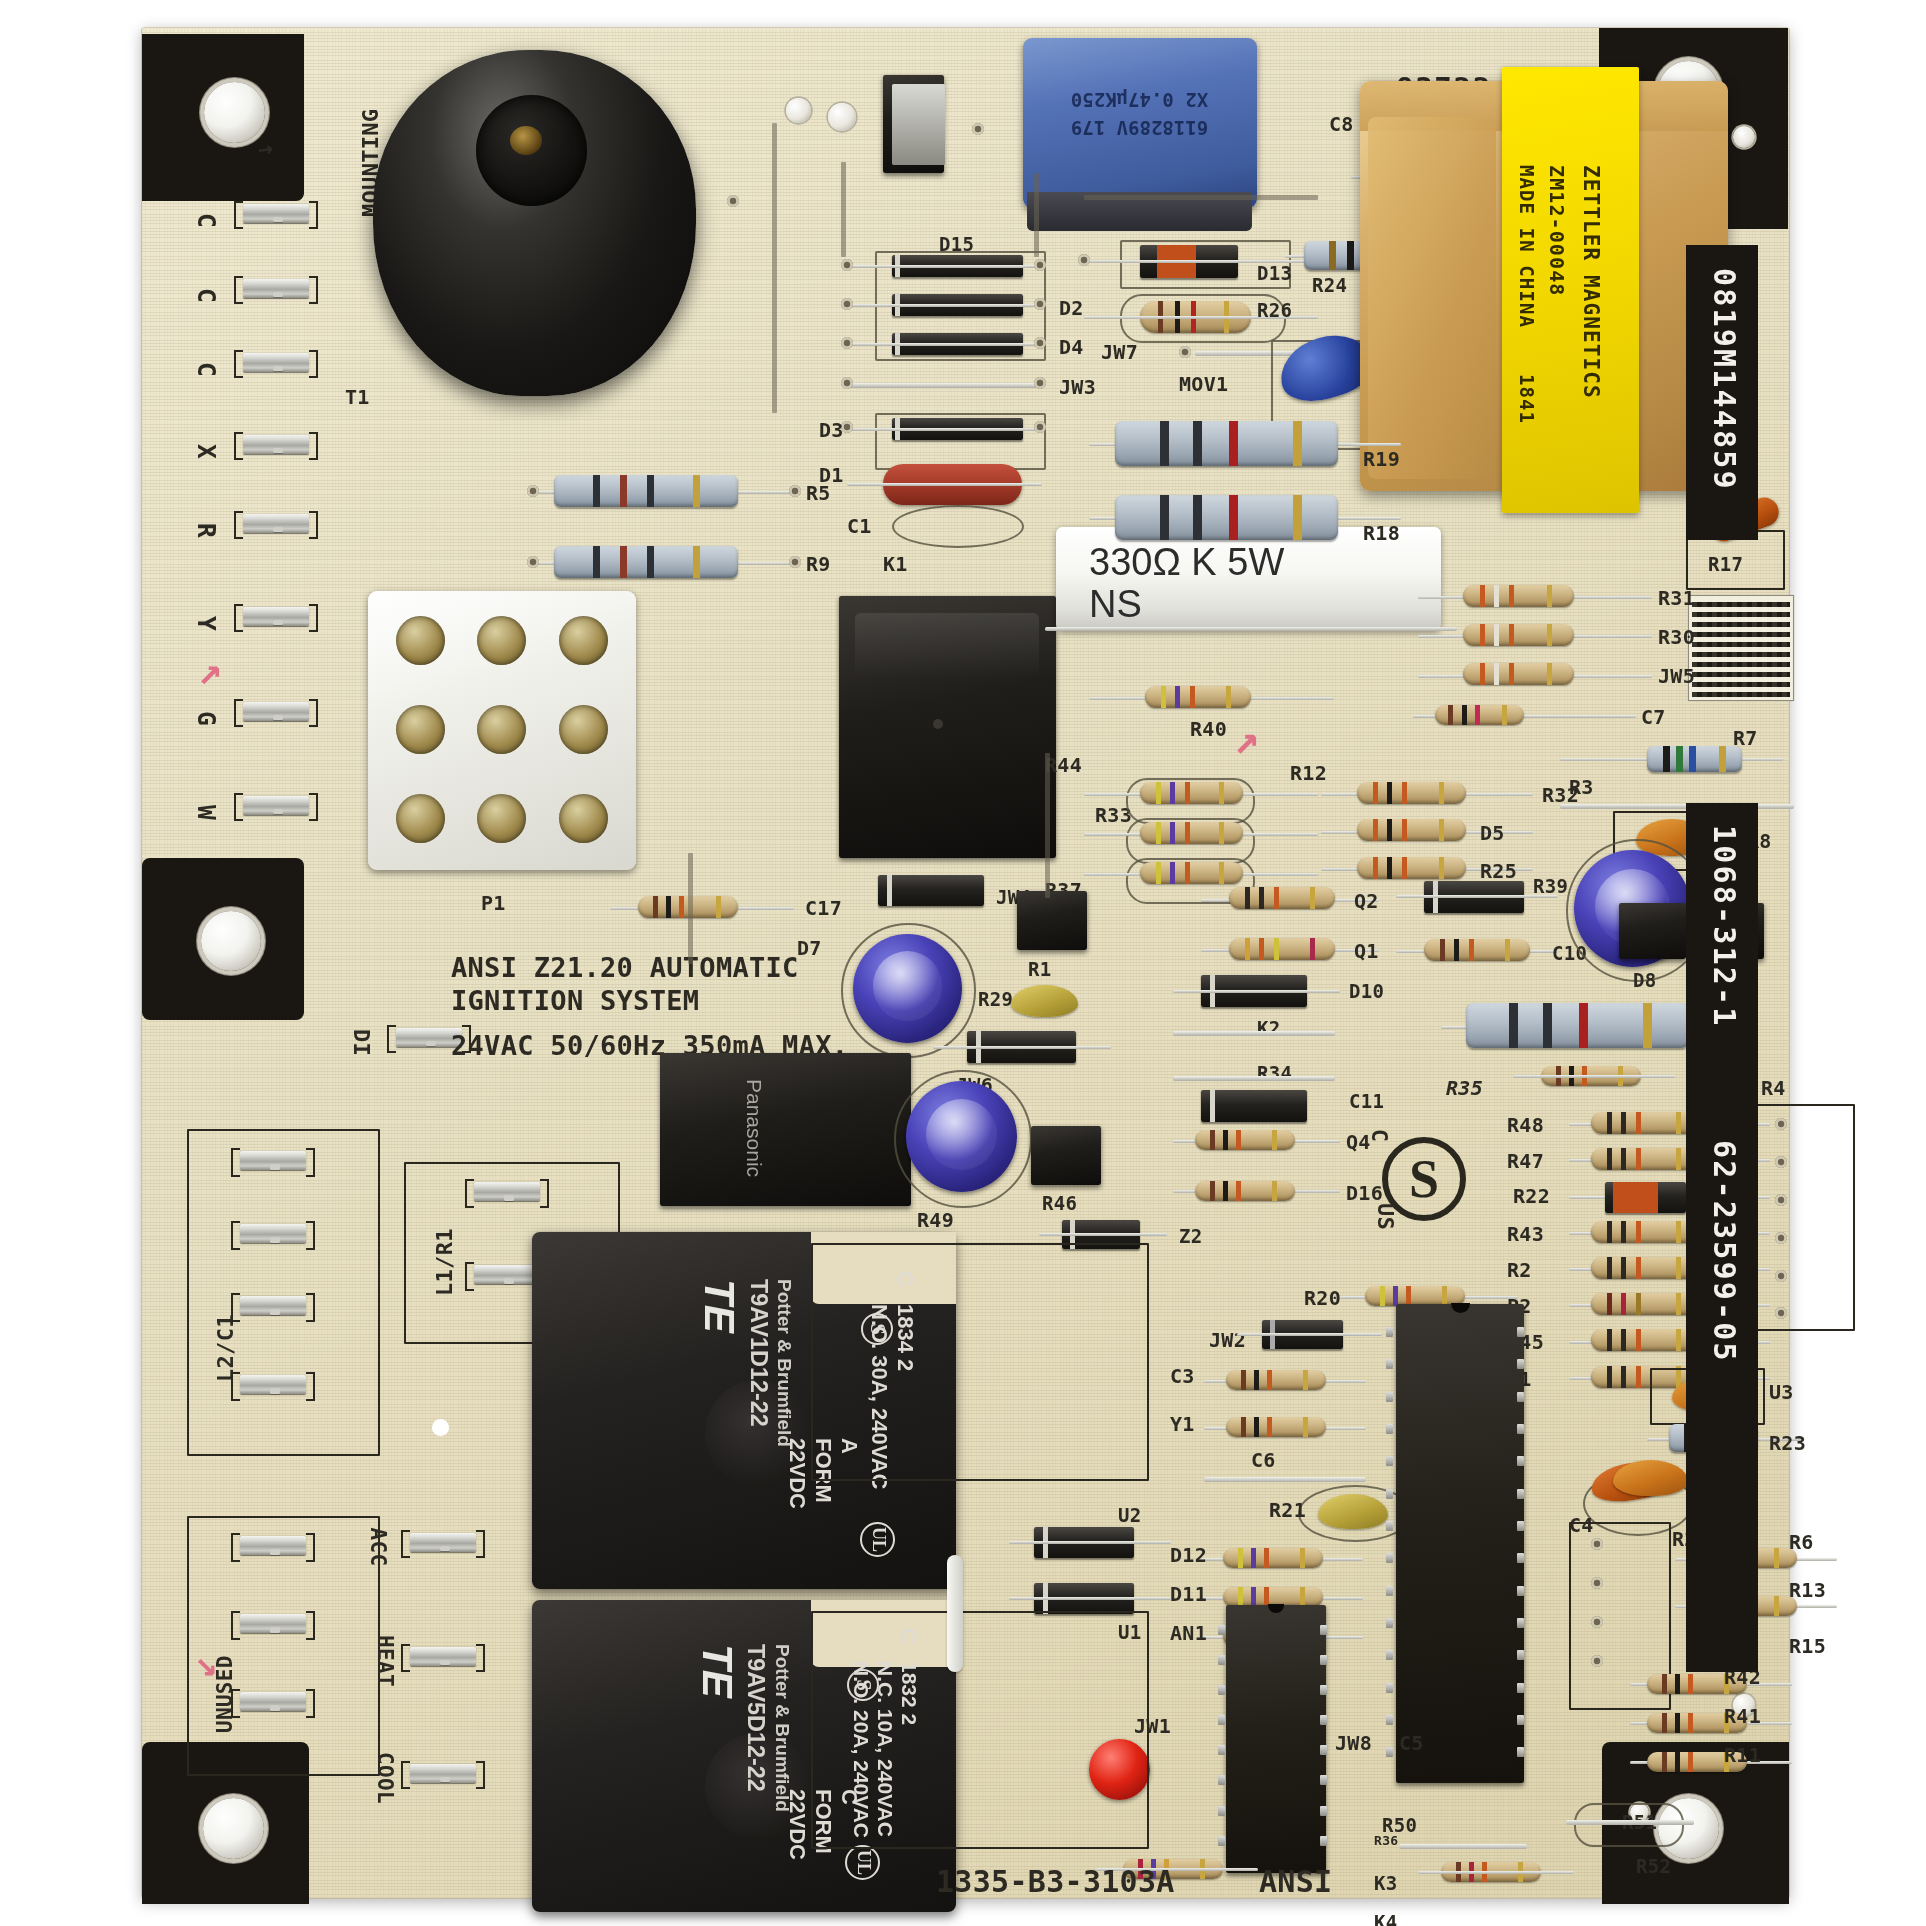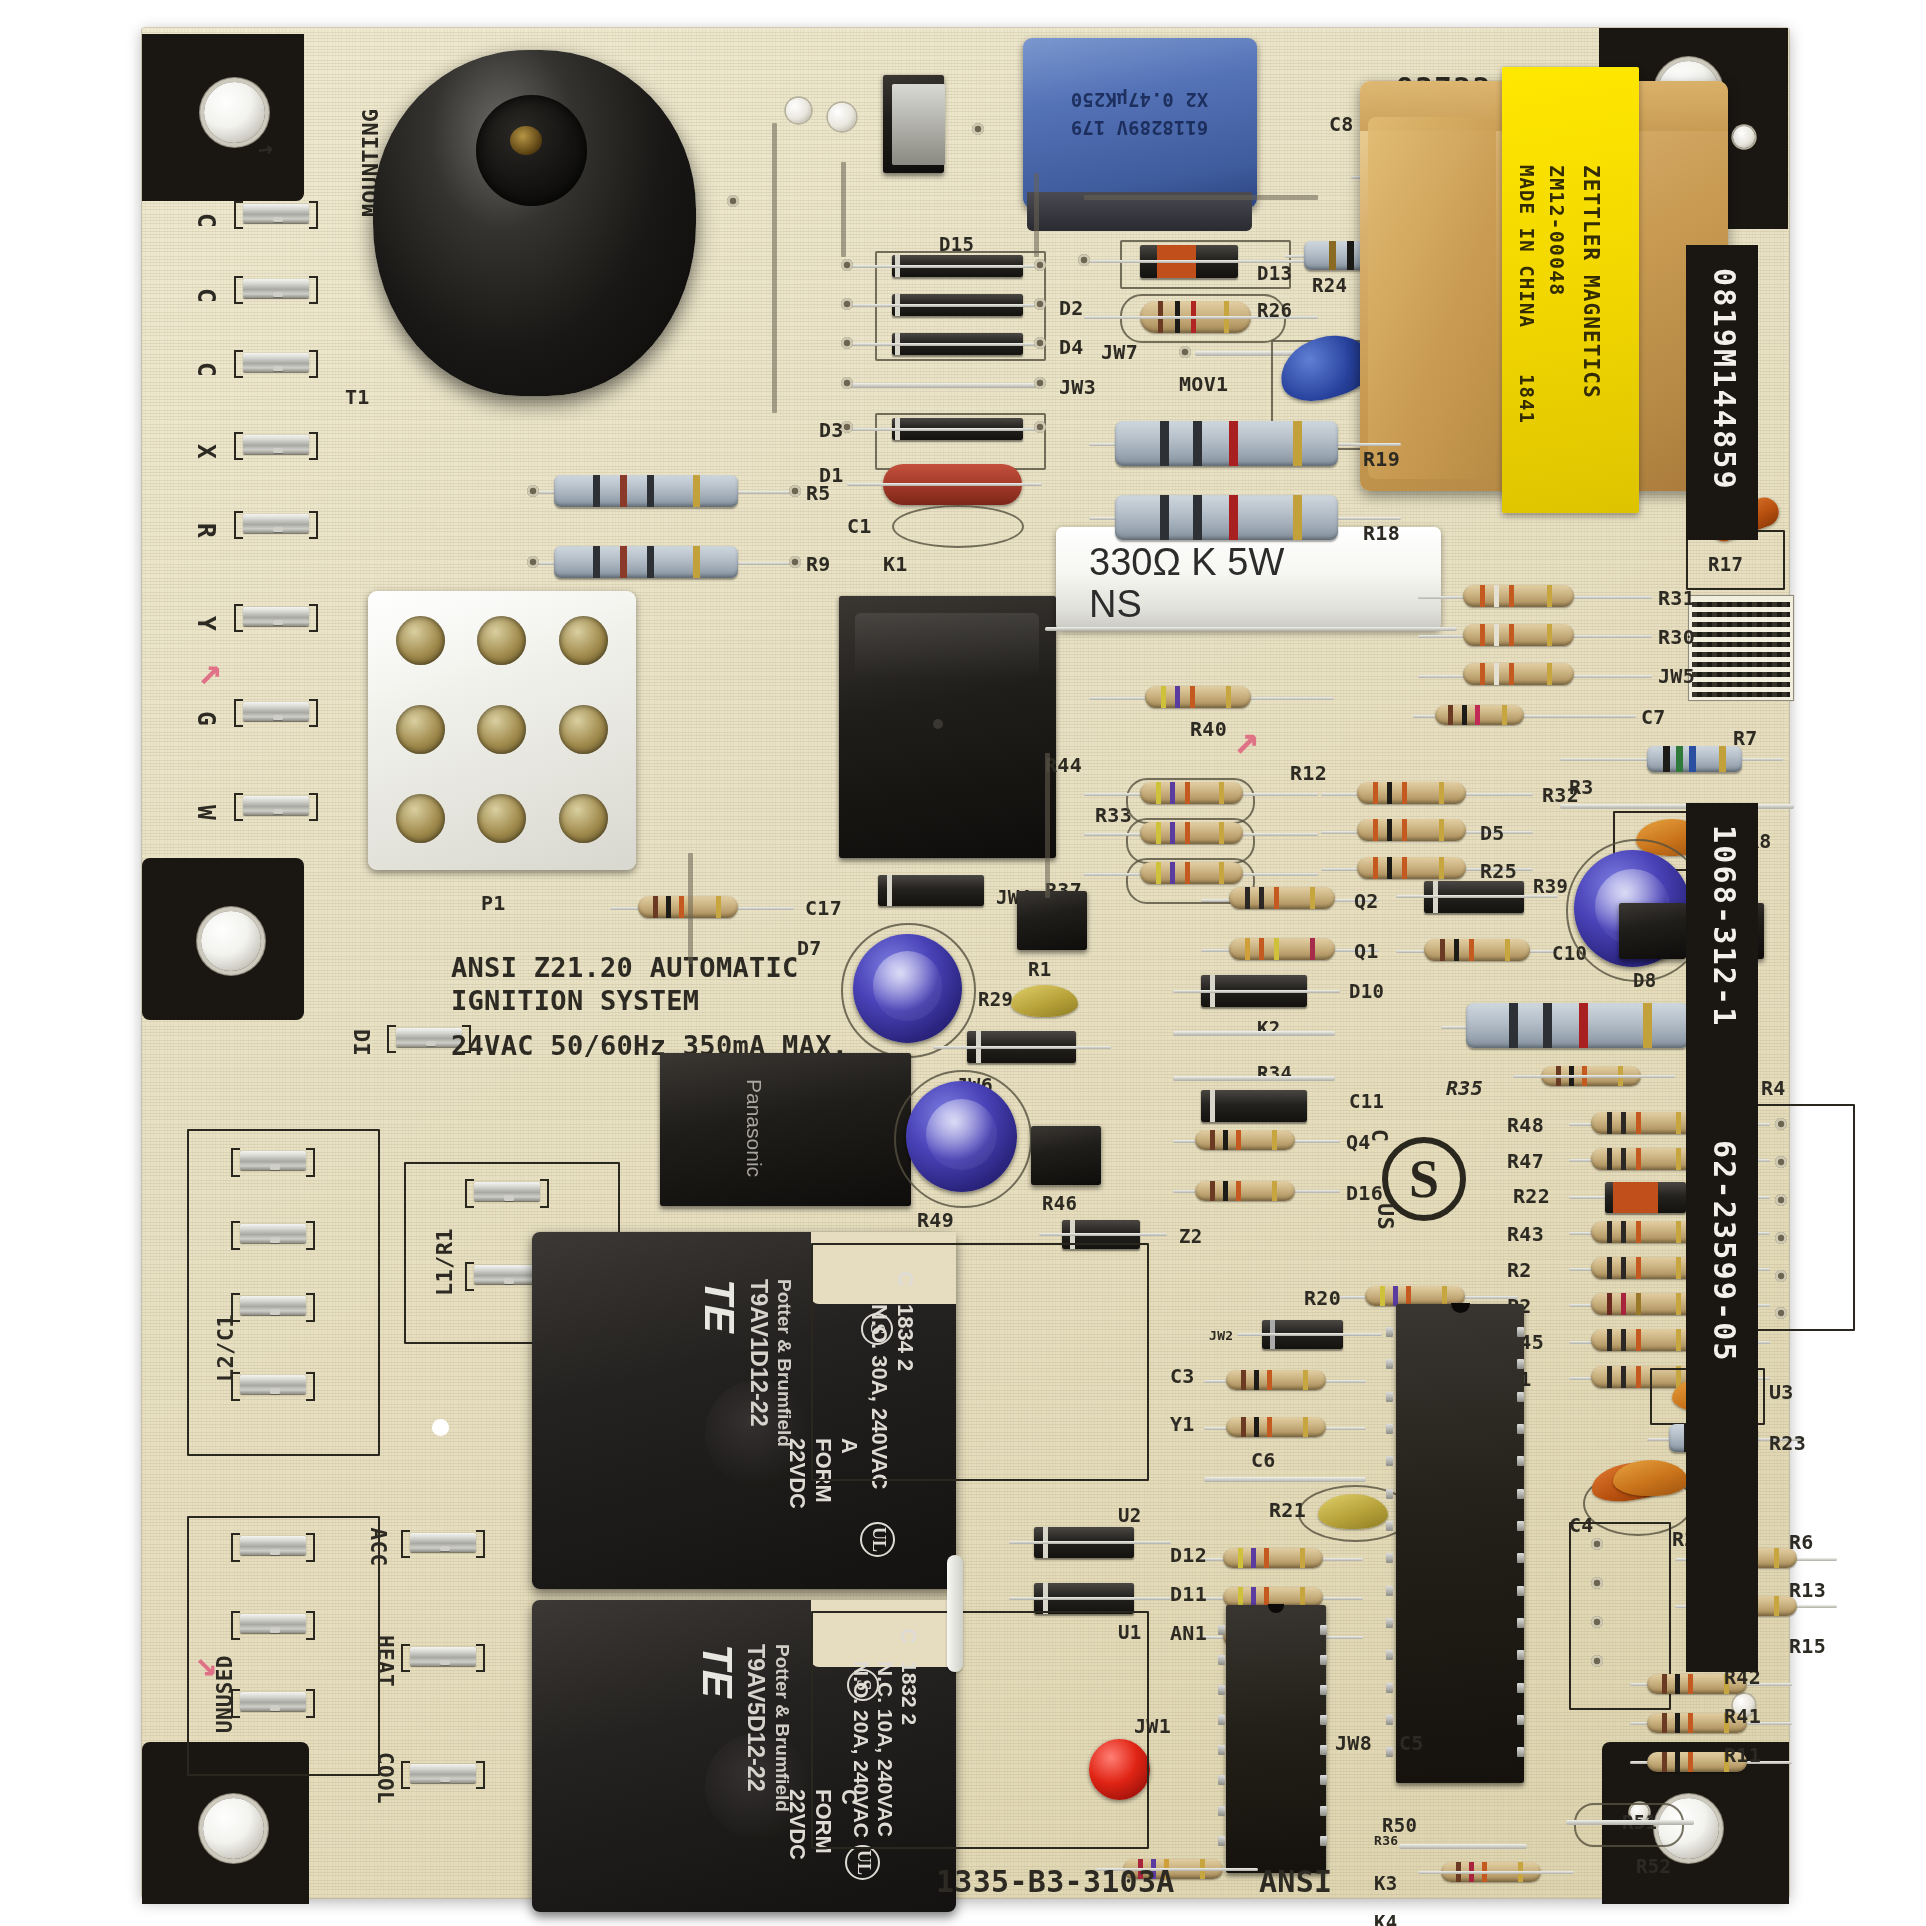--- a/index.html
+++ b/index.html
@@ -731,21 +731,21 @@
     <div class="res" style="left:1223px;top:1258px;width:100px;height:20px;">
       <div class="b" style="left:14.5px;background:#cfc13a;"></div>
         <div class="b" style="left:28px;background:#5a3ba0;"></div>
       <div class="b" style="left:41px;background:#c45a20;"></div>
         <div class="b" style="left:77px;background:#c8a63f;"></div>
     </div>
     <span class="silk" style="left:1162px;top:1258px;font-size:20px;">R20</span>
     <div class="diode" style="left:1120px;top:1292px;width:81px;height:29px;">
         <div class="k" style="left:7.8px;background:#aaa;"></div>
       </div>
-    <span class="silk" style="left:1067px;top:1300px;font-size:13px;">JW2</span>
+    <span class="silk" style="left:1067px;top:1300px;font-size:20px;">JW2</span>
     <div class="lead" style="left:1095px;top:1305px;width:145px;"></div>
     <div class="lead" style="left:1062px;top:1352px;width:162px;"></div>
     <div class="res" style="left:1084px;top:1342px;width:100px;height:20px;">
       <div class="b" style="left:14.5px;background:#6b3a22;"></div>
         <div class="b" style="left:28px;background:#1d1b18;"></div>
       <div class="b" style="left:41px;background:#c45a20;"></div>
         <div class="b" style="left:77px;background:#c8a63f;"></div>
     </div>
     <span class="silk" style="left:1028px;top:1336px;font-size:20px;">C3</span>
     <div class="lead" style="left:1062px;top:1399px;width:162px;"></div>

